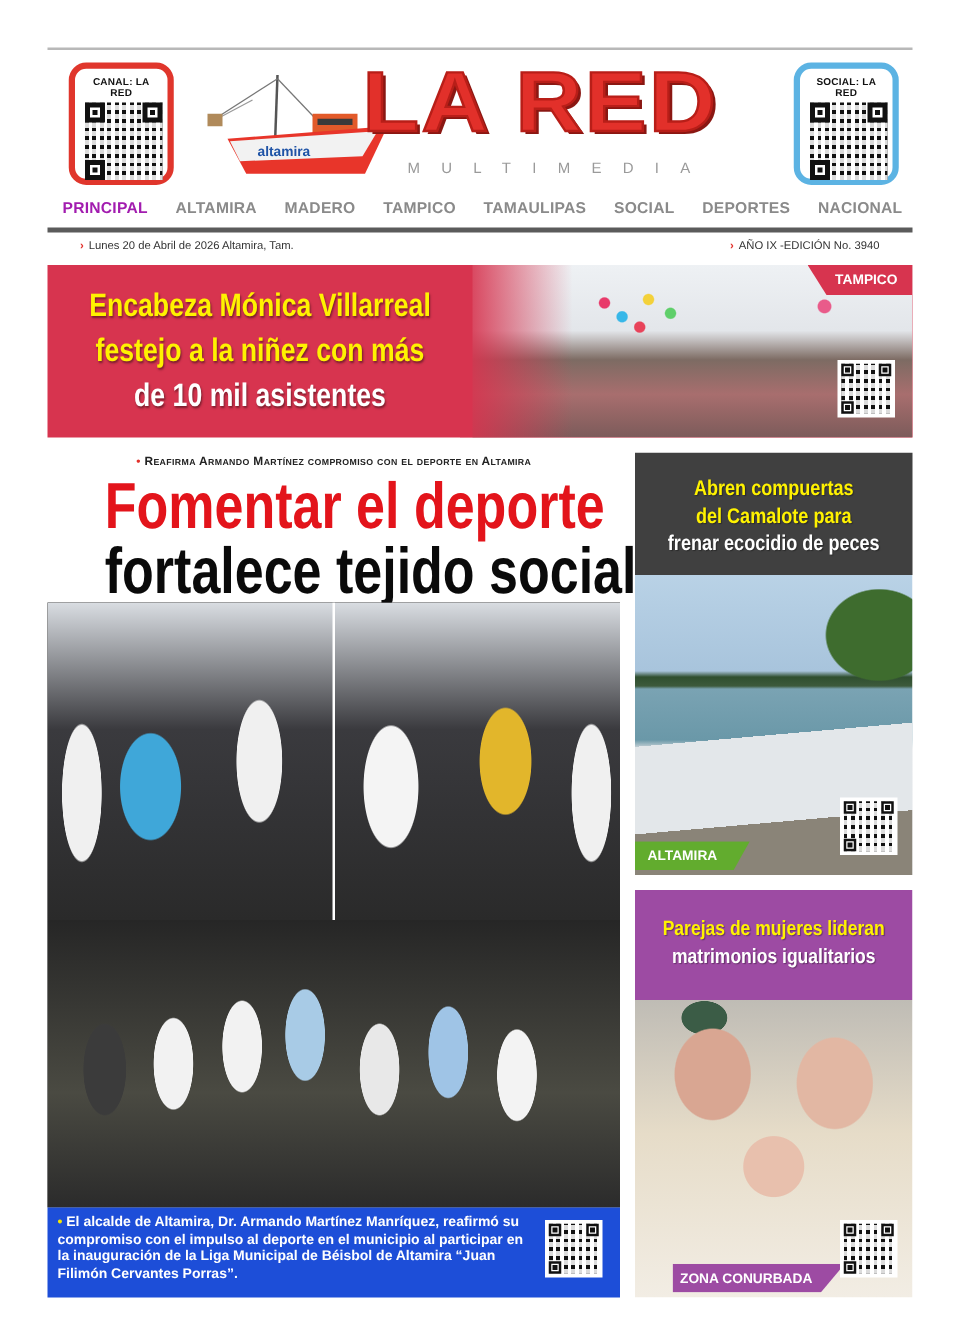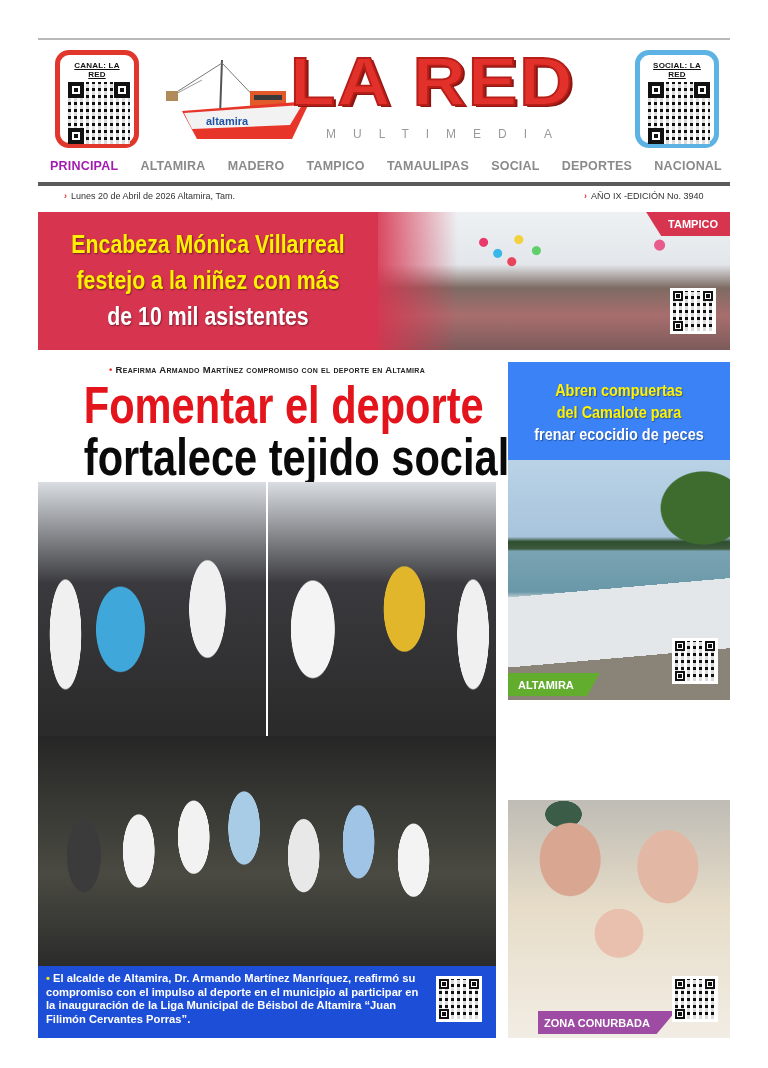--- a/index.html
+++ b/index.html
@@ -2,21 +2,21 @@
 <html><head>
 <meta charset="utf-8">
 <style>
   * { box-sizing: border-box; margin: 0; padding: 0; }
   body { width: 768px; height: 1068px; background: #ffffff; font-family: "Liberation Sans", sans-serif; position: relative; overflow: hidden; }
   .abs { position: absolute; }
   .topline { left: 38px; top: 38px; width: 692px; height: 2px; background: #b8b8b8; }
   .qr-box { width: 84px; height: 98px; border-radius: 14px; background: #fff; padding: 6px 8px; text-align: center; }
   .qr-box.red { border: 5px solid #e0362c; }
   .qr-box.blue { border: 5px solid #5cb3e3; }
-  .qr-label { font-size: 8px; font-weight: bold; color: #111; letter-spacing: 0.2px; text-decoration: underline; }
+  .qr-label { font-size: 8px; font-weight: bold; color: #111; letter-spacing: 0.2px; }
   .qr { margin: 3px auto 0; width: 62px; height: 62px; position: relative;
     background:
       repeating-linear-gradient(90deg, #111 0 3px, #fff 3px 6px),
       #fff;
     background-blend-mode: normal; }
   .qr::before { content: ""; position: absolute; inset: 0;
     background: repeating-linear-gradient(0deg, rgba(255,255,255,0.85) 0 4px, rgba(255,255,255,0) 4px 7px); }
   .qr .finder { position: absolute; width: 16px; height: 16px; border: 4px solid #111; background: #fff; z-index: 2; }
   .qr .finder::after { content: ""; position: absolute; left: 2px; top: 2px; width: 4px; height: 4px; background: #111; }
   .qr .f1 { left: 0; top: 0; } .qr .f2 { right: 0; top: 0; } .qr .f3 { left: 0; bottom: 0; }
@@ -80,21 +80,21 @@
       radial-gradient(ellipse 26px 60px at 70% 46%, #9fc4e6 60%, transparent 62%),
       radial-gradient(ellipse 26px 60px at 82% 54%, #f3f3f3 60%, transparent 62%),
       linear-gradient(180deg, #262626 0%, #4a4a42 60%, #2b2b2b 100%); }
   .caption { left: 38px; top: 966px; width: 458px; height: 72px; background: #1d4ed8; }
   .caption-text { position: absolute; left: 8px; top: 6px; width: 380px; font-size: 11.2px; font-weight: bold; line-height: 13.5px; color: #ffffff; }
   .caption-text .dot { color: #f3e600; }
   .caption-qr { position: absolute; right: 14px; top: 10px; }
 
   .side-card { left: 508px; width: 222px; overflow: hidden; }
   .card1 { top: 362px; height: 338px; }
-  .card1 .head { position: absolute; left: 0; top: 0; width: 252px; height: 98px; background: #3b82f6; }
+  .card1 .head { position: absolute; left: 0; top: 0; width: 252px; height: 98px; background: #404040; }
   .card1 .photo { position: absolute; left: 0; top: 98px; width: 222px; height: 240px;
     background:
       radial-gradient(ellipse 70px 60px at 88% 20%, #3e6c2e 60%, transparent 62%),
       linear-gradient(175deg, transparent 0 53%, #e3e7ea 53% 80%, #8a8478 80%),
       linear-gradient(180deg, #b9d2e6 0%, #a8c4dc 32%, #2f4f2f 34%, #3d5a3c 37%, #7aa3b3 38%, #6a98a8 55%, #d9dde0 58%); }
   .side-head-text { position: absolute; left: 0; top: 18px; width: 222px; text-align: center; font-weight: bold; font-size: 17px; line-height: 22px; transform: scaleX(0.85); transform-origin: center top; text-shadow: 1px 1px 1px rgba(0,0,0,0.35); }
   .tag-green { position: absolute; left: 0; bottom: 4px; background: #62ac2e; color: #fff; font-size: 11px; font-weight: bold; padding: 6px 26px 5px 10px; clip-path: polygon(0 0, 100% 0, 86% 100%, 0 100%); }
   .side-qr { position: absolute; right: 12px; }
 
   .card2 { top: 712px; height: 326px; }
@@ -223,20 +223,26 @@
   <div class="side-qr qr-small" style="top:276px;">
     <div class="qr">
         <span class="finder f1"></span>
         <span class="finder f2"></span>
         <span class="finder f3"></span>
       </div>
   </div>
 </div>
 
 <div class="abs side-card card2">
+  <div class="head">
+    <div class="side-head-text">
+      <div class="yellow">Parejas de mujeres lideran</div>
+      <div class="white">matrimonios igualitarios</div>
+    </div>
+  </div>
   <div class="photo"></div>
   <div class="tag-purple">ZONA CONURBADA</div>
   <div class="side-qr qr-small" style="top:264px;">
     <div class="qr">
         <span class="finder f1"></span>
         <span class="finder f2"></span>
         <span class="finder f3"></span>
       </div>
   </div>
 </div>

